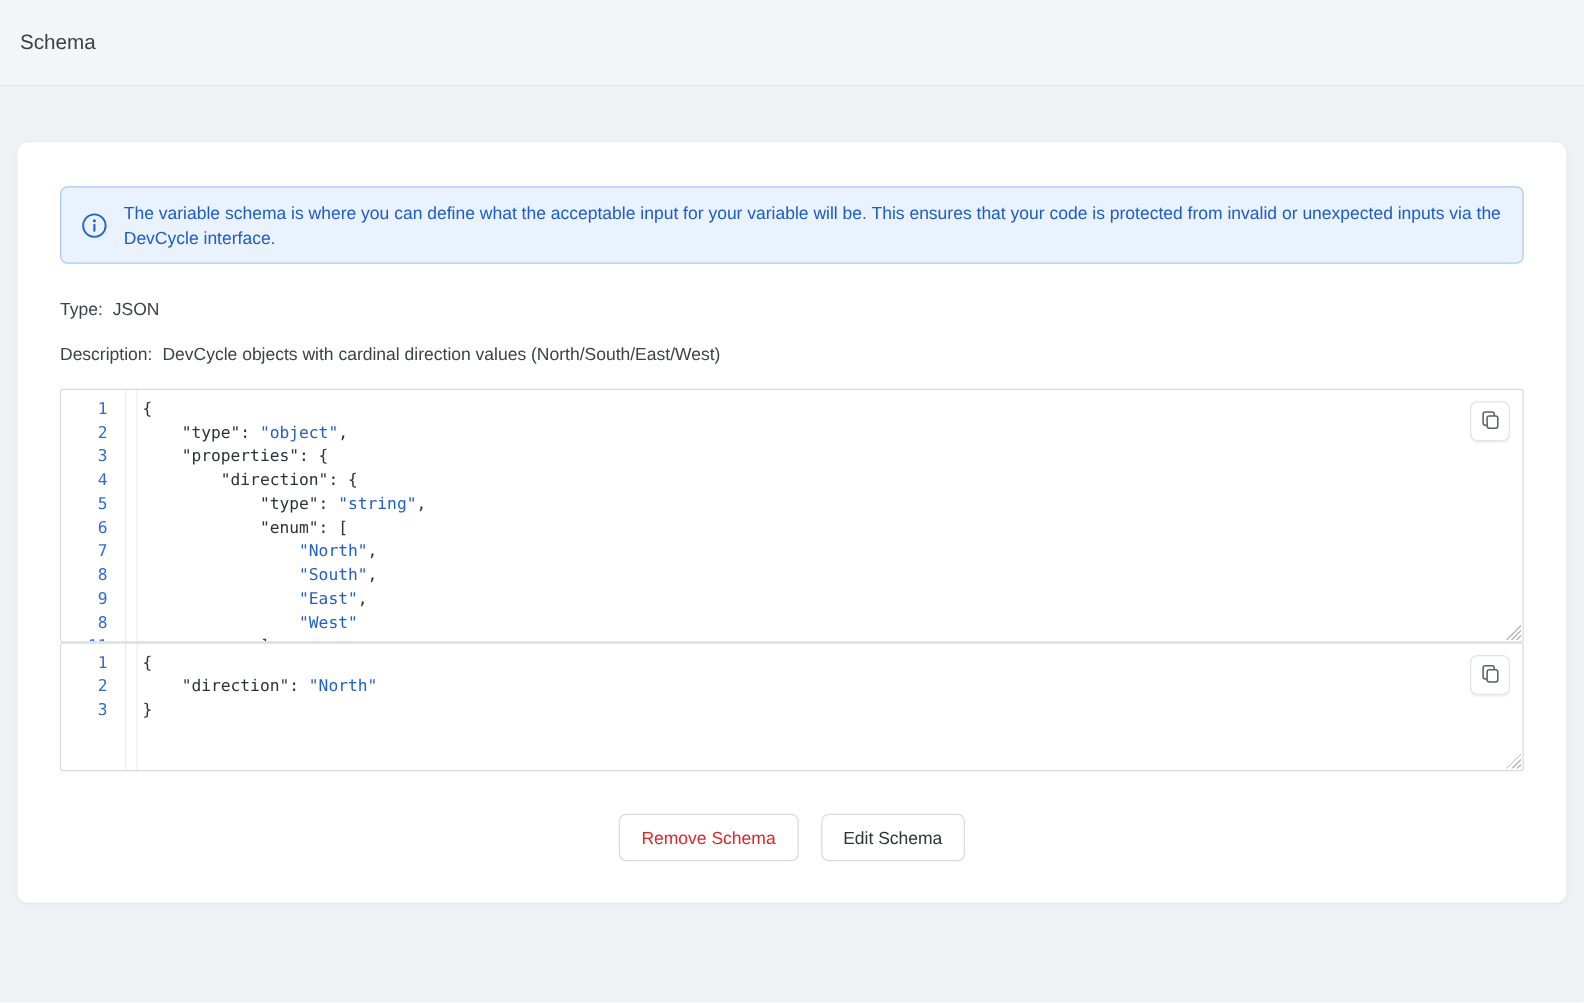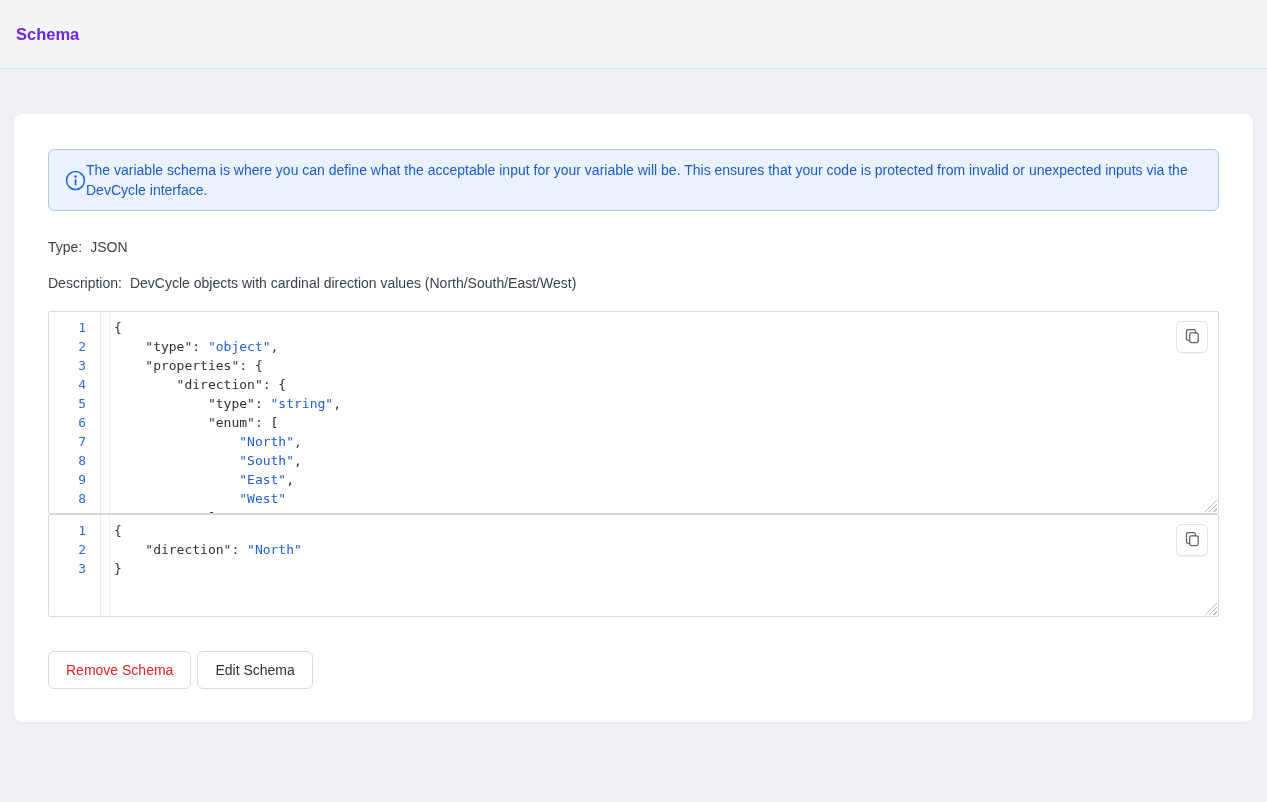--- a/index.html
+++ b/index.html
@@ -19,36 +19,37 @@
   .page-header{
     height:69px;
     background:#f4f5f7;
     border-bottom:1px solid #e2e5e9;
     display:flex;
     align-items:center;
     padding:0 16px;
   }
   .page-title{
     font-size:16.5px;
-    font-weight:700;
-    color:#6d28d9;
+    font-weight:400;
+    color:#404040;
   }
   
   .card{
     margin:45px 14px 12px 14px;
     background:#ffffff;
     border-radius:8px;
     box-shadow:0 1px 3px rgba(20,30,50,0.05);
     padding:35px 34px 33px 34px;
     position:relative;
   }
   
   .alert{
     display:flex;
     align-items:center;
+    gap:13px;
     background:#e9f2fd;
     border:1px solid #a9c9ef;
     border-radius:6px;
     padding:10px 16px;
     min-height:62px;
     margin-bottom:28px;
   }
   .alert .icon-wrap{flex:none;color:var(--accent);display:flex;align-items:center;}
   .alert-text{
     font-size:14px;
@@ -126,22 +127,22 @@
     position:absolute;
     right:1px;bottom:1px;
     width:13px;height:13px;
     background:repeating-linear-gradient(-45deg,transparent,transparent 2px,#b9bdc2 2px,#b9bdc2 3px);
     clip-path:polygon(100% 0,100% 100%,0 100%);
     cursor:nwse-resize;
   }
   
   .actions{
     display:flex;
-    justify-content:flex-start;
-    gap:6px;
+    justify-content:center;
+    gap:18px;
     margin-top:34px;
   }
   .btn{
     height:38px;
     padding:0 17px;
     background:#ffffff;
     border:1px solid #d9d9d9;
     border-radius:6px;
     font-family:inherit;
     font-size:14px;

